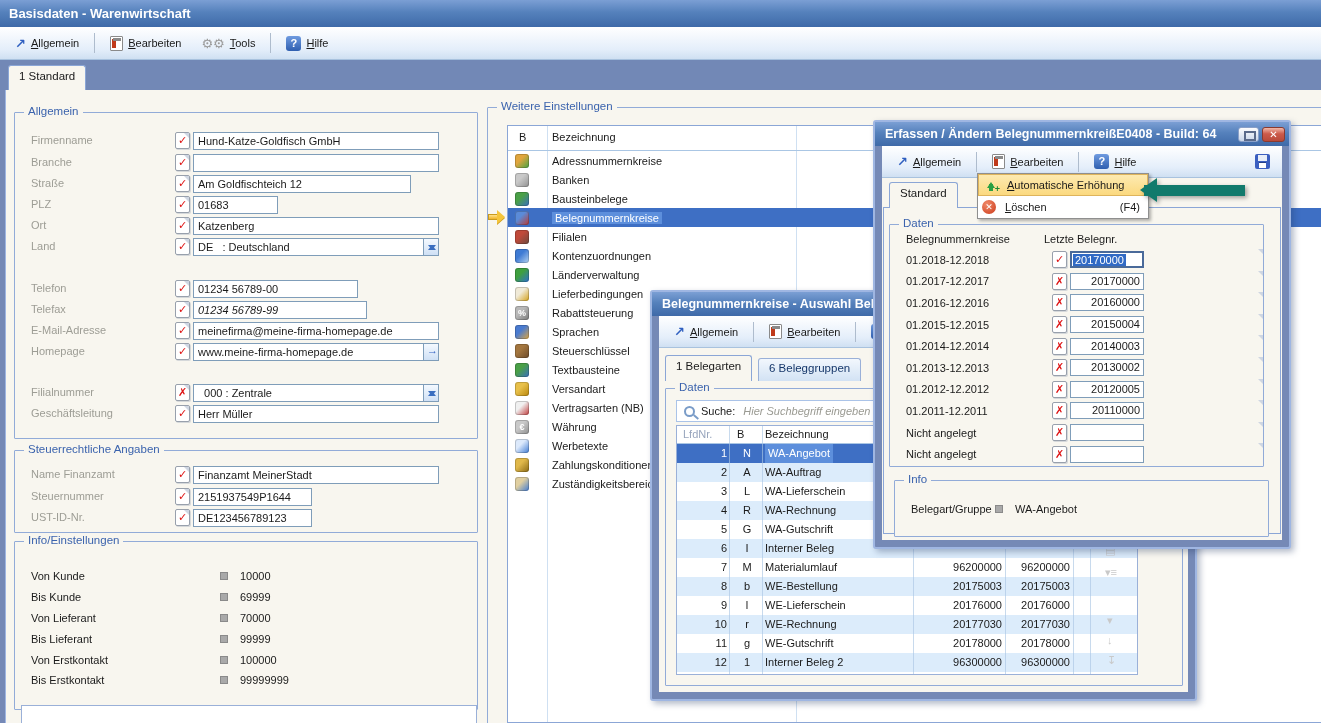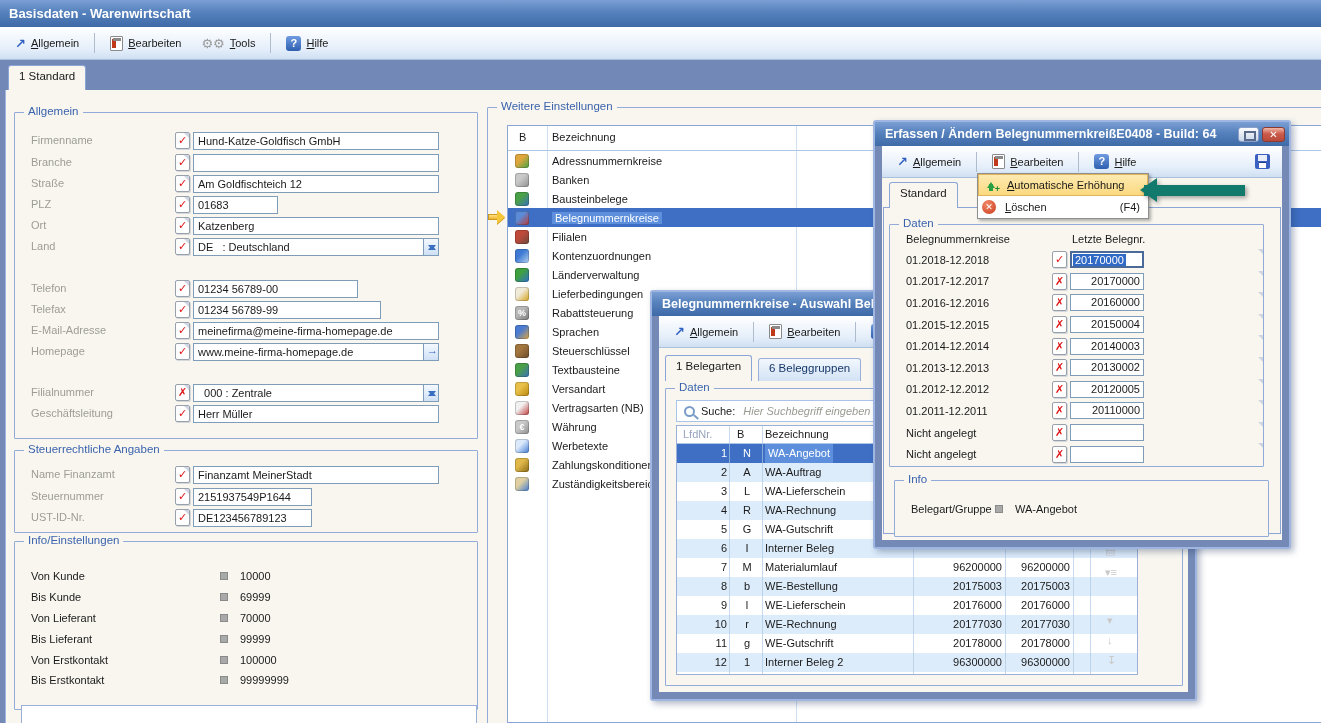--- a/index.html
+++ b/index.html
@@ -205,21 +205,21 @@
           <span class="flag"></span>
           <span class="f-input" style="width: 246px;">
             <span class="f-value"></span>
 
           </span>
         </div>
 
         <div class="form-row flag-check ctl-input" style="top: 62px;">
           <span class="f-label">Straße</span>
           <span class="flag"></span>
-          <span class="f-input" style="width: 246px;">
+          <span class="f-input" style="width: 218px;">
             <span class="f-value">Am Goldfischteich 12</span>
 
           </span>
         </div>
 
         <div class="form-row flag-check ctl-input" style="top: 83px;">
           <span class="f-label">PLZ</span>
           <span class="flag"></span>
           <span class="f-input" style="width: 85px;">
             <span class="f-value">01683</span>
@@ -251,21 +251,21 @@
           <span class="flag"></span>
           <span class="f-input" style="width: 165px;">
             <span class="f-value">01234 56789-00</span>
 
           </span>
         </div>
 
         <div class="form-row flag-check ctl-input" style="top: 188px;">
           <span class="f-label">Telefax</span>
           <span class="flag"></span>
-          <span class="f-input" style="width: 188px;">
+          <span class="f-input" style="width: 174px; font-style: italic;">
             <span class="f-value">01234 56789-99</span>
 
           </span>
         </div>
 
         <div class="form-row flag-check ctl-input" style="top: 209px;">
           <span class="f-label">E-Mail-Adresse</span>
           <span class="flag"></span>
           <span class="f-input" style="width: 246px;">
             <span class="f-value">meinefirma@meine-firma-homepage.de</span>
@@ -675,21 +675,21 @@
       </div>
 
       <div class="tab-active" style="left:7px;top:36px;height:26px;z-index:2;">
         <span>Standard</span>
       </div>
       <div style="position:absolute;left:1px;top:61px;right:1px;bottom:6px;border:1px solid #8ba6d6;background:#f8f6ef;"></div>
 
       <div class="gbox" style="left:7px;top:78px;width:375px;height:243px;background:#f8f6ef;">
         <span class="legend" style="background:#f8f6ef;">Daten</span>
         <span style="position:absolute;left:16px;top:8px;">Belegnummernkreise</span>
-        <span style="position:absolute;left:182px;top:8px;">Letzte Belegnr.</span>
+        <span style="position:absolute;left:154px;top:8px;">Letzte Belegnr.</span>
         <div style="position:absolute;left:0;top:24px;width:100%;">
 
             <div class="ed-row selected flag-check ctl-none">
               <span class="ed-label">01.2018-12.2018</span>
               <span class="flag"></span>
               <span class="ed-input"><span class="ed-val">20170000</span></span>
             </div>
 
             <div class="ed-row flag-cross ctl-none">
               <span class="ed-label">01.2017-12.2017</span>

